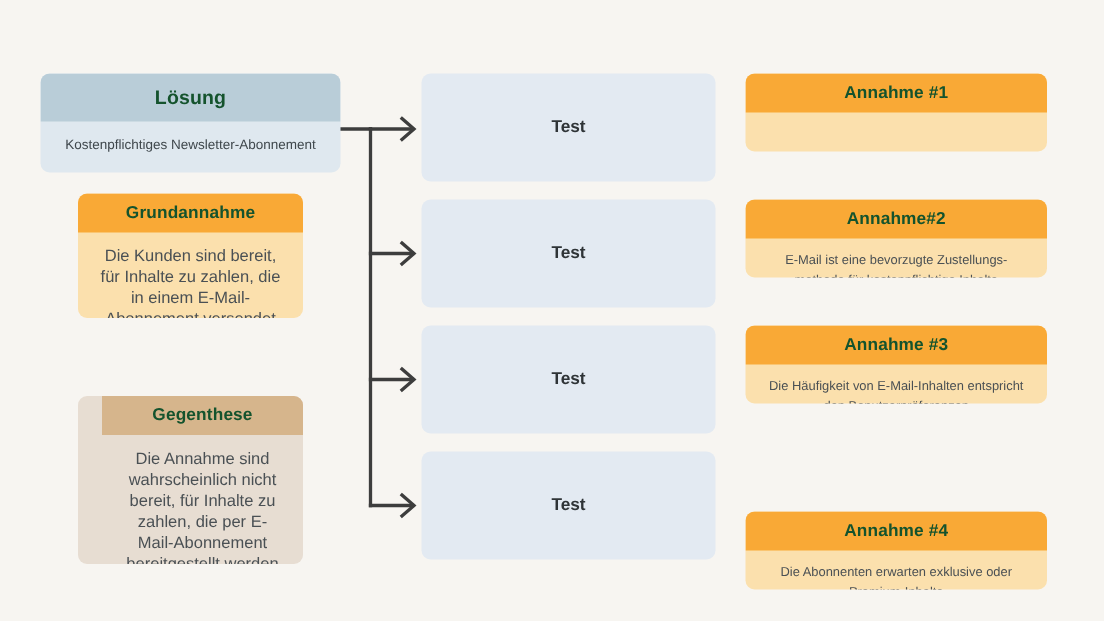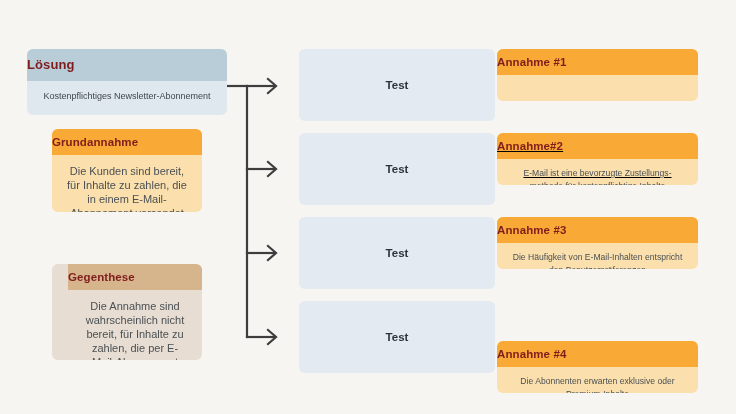--- a/index.html
+++ b/index.html
@@ -20,22 +20,23 @@
   }
 
   
   .card {
     position: absolute;
     border-radius: 6px;
     overflow: hidden;
     box-sizing: border-box;
   }
   .card-head {
+    text-align: center;
     font-weight: bold;
-    color: #7f1d1d;
+    color: #14532d;
     letter-spacing: 0.1px;
     box-sizing: border-box;
   }
   .card-body {
     text-align: center;
     color: #4a5054;
     box-sizing: border-box;
   }
 
   
@@ -77,31 +78,31 @@
   .grund {
     top: 129px;
     height: 83px;
     background: #fbe0ad;
   }
   .grund .card-head {
     background: #f9a936;
   }
   .gegen {
     top: 264px;
-    height: 96px;
+    height: 112px;
     background: #e7ddd2;
     padding-left: 16px;
   }
   .gegen .card-head {
     background: #d6b58c;
   }
 
   
   .test {
-    left: 299px;
+    left: 281px;
     width: 196px;
     height: 72px;
     background: #e3eaf2;
     display: flex;
     align-items: center;
     justify-content: center;
     font-size: 11.5px;
     font-weight: bold;
     color: #2f3437;
   }
@@ -184,21 +185,21 @@
   <div class="card test" style="top:217px;">
       <span>Test</span>
     </div>
   <div class="card test" style="top:301px;">
       <span>Test</span>
     </div>
 
   <div class="card ann" style="top:49px;">
     <div class="card-head">Annahme #1</div>
   </div>
-  <div class="card ann" style="top:133px;text-decoration:underline;">
+  <div class="card ann" style="top:133px;">
     <div class="card-head">Annahme#2</div>
     <div class="card-body">E-Mail ist eine bevorzugte Zustellungs- methode für kostenpflichtige Inhalte</div>
   </div>
   <div class="card ann" style="top:217px;">
     <div class="card-head">Annahme #3</div>
     <div class="card-body">Die Häufigkeit von E-Mail-Inhalten entspricht den Benutzerpräferenzen</div>
   </div>
   <div class="card ann" style="top:301px;margin-top:40px;">
     <div class="card-head">Annahme #4</div>
     <div class="card-body">Die Abonnenten erwarten exklusive oder Premium-Inhalte</div>

